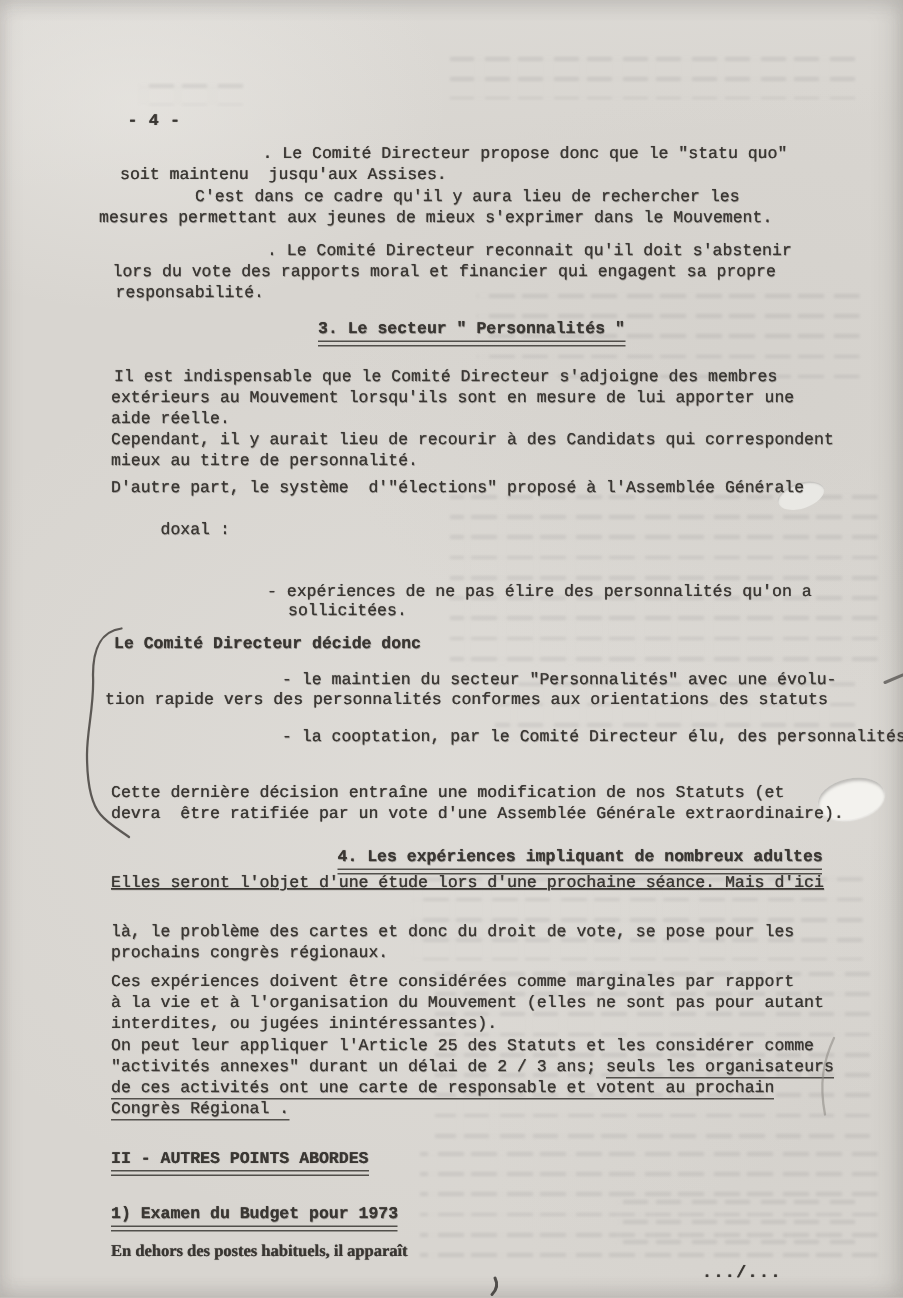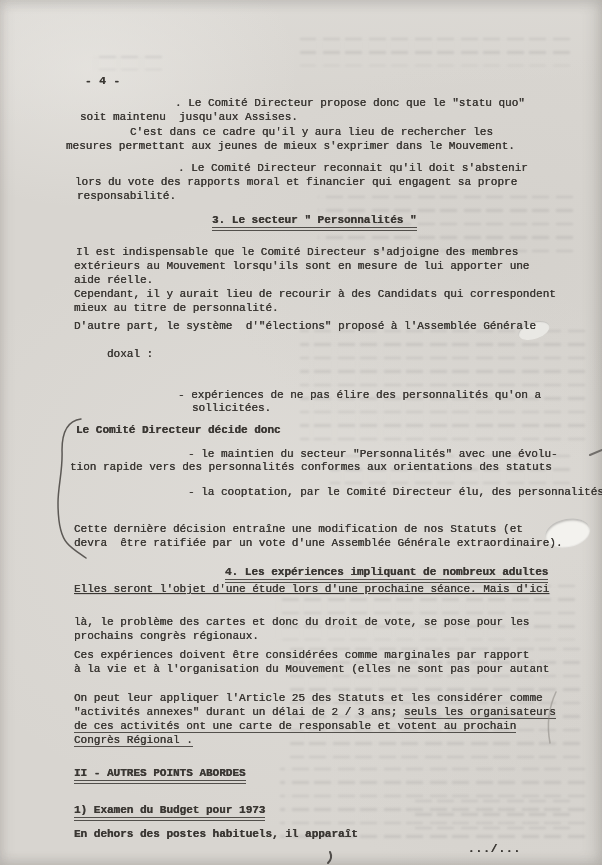--- a/index.html
+++ b/index.html
@@ -89,29 +89,30 @@
   <div class="ln" style="left:74px;top:522px;">Cette dernière décision entraîne une modification de nos Statuts (et</div>
   <div class="ln" style="left:74px;top:536px;">devra  être ratifiée par un vote d'une Assemblée Générale extraordinaire).</div>
 
   <div class="ln b" style="left:225px;top:565px;"><span class="hu">4. Les expériences impliquant de nombreux adultes</span></div>
 
   <div class="ln" style="left:74px;top:582px;text-decoration:underline;">Elles seront l'objet d'une étude lors d'une prochaine séance. Mais d'ici</div>
   <div class="ln" style="left:74px;top:615px;">là, le problème des cartes et donc du droit de vote, se pose pour les</div>
   <div class="ln" style="left:74px;top:629px;">prochains congrès régionaux.</div>
   <div class="ln" style="left:74px;top:648px;">Ces expériences doivent être considérées comme marginales par rapport</div>
   <div class="ln" style="left:74px;top:662px;">à la vie et à l'organisation du Mouvement (elles ne sont pas pour autant</div>
+  <div class="ln" style="left:74px;top:676px;">interdites, ou jugées inintéressantes).</div>
   <div class="ln" style="left:74px;top:691px;">On peut leur appliquer l'Article 25 des Statuts et les considérer comme</div>
 
   <div class="ln" style="left:74px;top:705px;"><span>"activités annexes" durant un délai de 2 / 3 ans; </span><span class="hw-u">seuls les organisateurs</span></div>
   <div class="ln" style="left:74px;top:719px;"><span class="hw-u">de ces activités ont une carte de responsable et votent au prochain</span></div>
   <div class="ln" style="left:74px;top:733px;"><span class="hw-u">Congrès Régional .</span></div>
 
   <div class="ln b" style="left:74px;top:766px;"><span class="hu">II - AUTRES POINTS ABORDES</span></div>
   <div class="ln b" style="left:74px;top:803px;"><span class="hu">1) Examen du Budget pour 1973</span></div>
-  <div class="ln b" style="left:74px;top:827px;">En dehors des postes habituels, il apparaît</div>
+  <div class="ln b" style="left:74px;top:827px;font-family:Liberation Serif, serif;">En dehors des postes habituels, il apparaît</div>
 
   <div class="ln b" style="left:468px;top:842px;letter-spacing:1px;">.../...</div>
 
   <svg class="annot-svg" width="602" height="865" viewBox="0 0 602 865">
     <path d="M81,419 C66,421 62,434 62,450 C63,470 58,486 58,503 C58,520 60,535 67,543 C72,549 79,553 86,558" fill="none" stroke="#45423e" stroke-width="1.5" opacity="0.85" stroke-linecap="round"></path>
     <path d="M556,692 C549,707 546,722 550,743" fill="none" stroke="#8b8781" stroke-width="1.5" opacity="0.55" stroke-linecap="round"></path>
     <path d="M590,455 L602,450" fill="none" stroke="#4a4744" stroke-width="2" opacity="0.7" stroke-linecap="round"></path>
     <path d="M330,852 C332,856 331,860 328,863" fill="none" stroke="#2f2d2a" stroke-width="2" opacity="0.8" stroke-linecap="round"></path>
   </svg>
 

